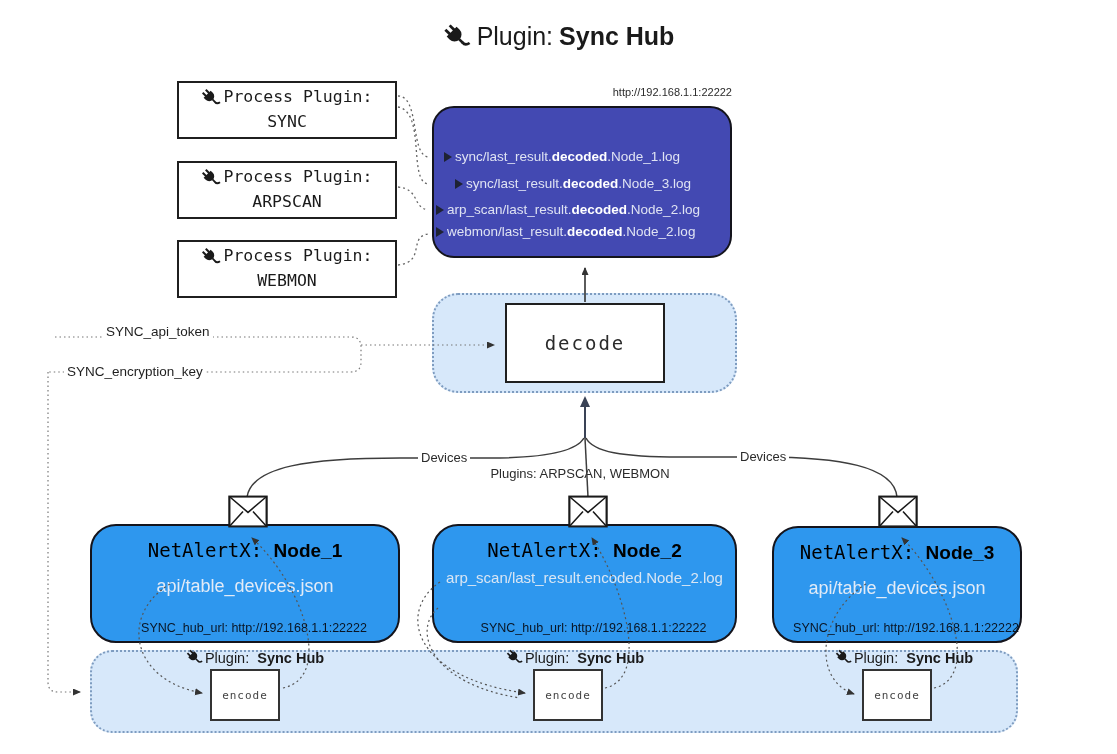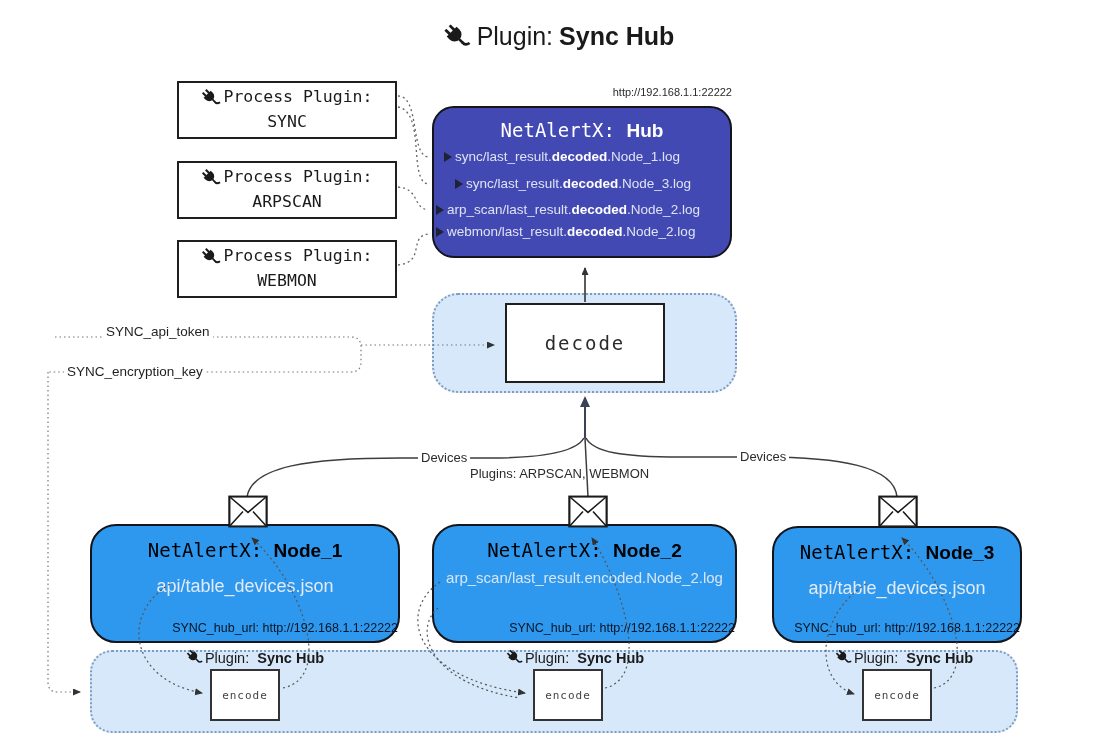--- a/index.html
+++ b/index.html
@@ -38,35 +38,35 @@
 
   
   .tok { position:absolute; font-size:13.5px; color:#1f1f1f; background:#fff; padding:0 3px; z-index:11; }
   .tok-api { top:318px; left:103px; }
   .tok-key { top:358px; left:64px; }
 
   
   .edge-label { position:absolute; font-size:13px; color:#2b2b2b; z-index:11; background:#fff; padding:0 3px; }
   .dev-left { top:444px; left:418px; }
   .dev-right { top:443px; left:737px; }
-  .plugins-label { position:absolute; top:460px; left:470px; width:220px; text-align:left; font-size:13px; color:#2b2b2b; z-index:4; }
+  .plugins-label { position:absolute; top:460px; left:470px; width:220px; text-align:center; font-size:13px; color:#2b2b2b; z-index:4; }
 
   
   .node { position:absolute; background:#2e97ee; border:2px solid #14141c; border-radius:26px; }
   .node-1 { top:518px; left:90px; width:310px; height:119px; }
   .node-2 { top:518px; left:432px; width:305px; height:119px; }
   .node-3 { top:520px; left:772px; width:250px; height:117px; }
   .node-title { position:absolute; top:13px; left:0; width:100%; text-align:center; font-size:19px; color:#000000; white-space:nowrap; }
   .node-title .n-name { font-weight:bold; font-family:"Liberation Sans","DejaVu Sans",sans-serif; }
   .node-file { position:absolute; left:0; width:100%; text-align:center; color:#e2ebf7; white-space:nowrap; }
   .file-big { font-size:18px; }
   .file-sm { font-size:15px; color:#d9e6f4; }
   .n1-file { top:50px; } .n3-file { top:50px; }
   .n2-file1 { top:43px; } .n2-file2 { top:71px; }
-  .node-huburl { position:absolute; bottom:6px; left:0; width:100%; text-align:right; font-size:12.5px; color:#091524; }
+  .node-huburl { position:absolute; bottom:6px; left:9px; width:100%; text-align:center; font-size:12.5px; color:#091524; }
 
   
   .envelope { position:absolute; width:40px; height:33px; z-index:6; }
   .env-1 { top:489px; left:228px; }
   .env-2 { top:489px; left:568px; }
   .env-3 { top:489px; left:878px; }
 
   
   .strip { position:absolute; top:644px; left:90px; width:928px; height:83px; background:#d7e8fa; border:2px dotted #7e9cc0; border-radius:22px; }
   .encode-box { position:absolute; top:663px; width:70px; height:52px; background:#fff; border:2px solid #333; display:flex; align-items:center; justify-content:center; font-size:11px; letter-spacing:1px; color:#444; z-index:6; }
@@ -105,21 +105,20 @@
   <div class="title">
     <svg class="plug-icon" width="28" height="28">
         <use href="#plug"></use>
       </svg>
     <span>Plugin:</span>
     <span class="t-name">Sync Hub</span>
   </div>
 
   <div class="hub-url">http://192.168.1.1:22222</div>
   <div class="hub">
-    <div class="hub-title"><span class="mono">NetAlertX: </span><span class="h-name">Hub</span></div>
     <div class="hub-log log1">
         <span class="log-tri"></span>
         <span><span>sync/last_result.</span><b>decoded</b><span>.Node_1.log</span></span>
       </div>
     <div class="hub-log log2">
         <span class="log-tri"></span>
         <span><span>sync/last_result.</span><b>decoded</b><span>.Node_3.log</span></span>
       </div>
     <div class="hub-log log3">
         <span class="log-tri"></span>

